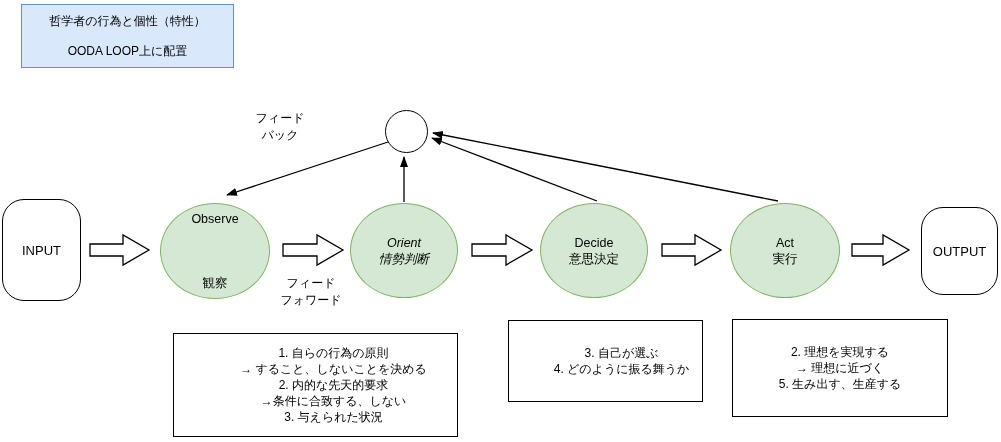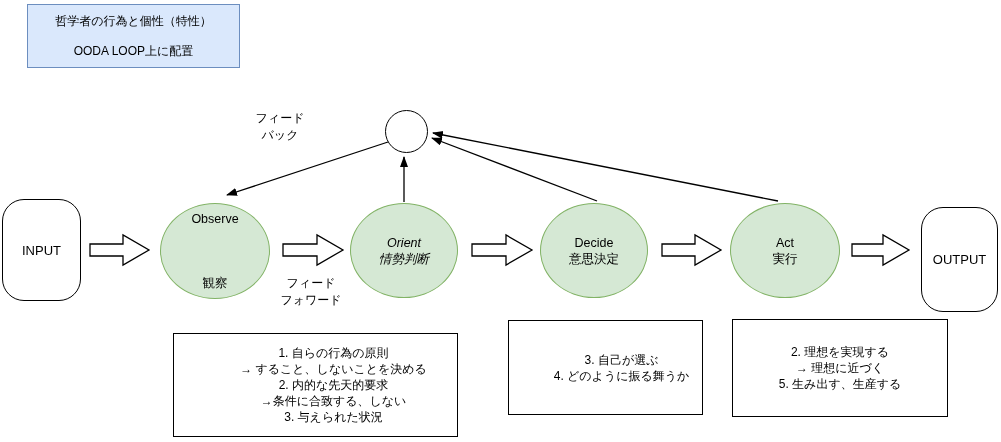--- a/index.html
+++ b/index.html
@@ -7,21 +7,21 @@
     position:relative;
     width:1001px;height:442px;
     background:#ffffff;
     font-family:"Liberation Sans","DejaVu Sans",sans-serif;
     color:#000000;
     overflow:hidden;
   }
   .layer{position:absolute;left:0;top:0;}
 
   .titlebox{
-    position:absolute;left:27px;top:4px;width:213px;height:64px;
+    position:absolute;left:21px;top:4px;width:213px;height:64px;
     background:#dae8fc;border:1px solid #6c8ebf;
     box-sizing:border-box;
     display:flex;flex-direction:column;justify-content:space-between;
     padding:9px 0;
     text-align:center;font-size:12px;line-height:14px;
   }
 
   .hub{
     position:absolute;left:385px;top:110px;width:43px;height:43px;
     border:1px solid #000;border-radius:50%;background:#ffffff;
@@ -32,41 +32,41 @@
   #lbl-feedback{left:248px;top:110px;width:64px;}
   #lbl-feedforward{left:273px;top:275px;width:76px;}
 
   .terminal{
     position:absolute;background:#ffffff;border:1px solid #000;
     border-radius:22px;box-sizing:border-box;
     display:flex;align-items:center;justify-content:center;
     font-size:13px;
   }
   #input-box{left:2px;top:199px;width:79px;height:102px;}
-  #output-box{left:921px;top:207px;width:77px;height:105px;}
+  #output-box{left:921px;top:207px;width:77px;height:88px;}
 
   .node{
     position:absolute;background:#d5e8d4;border:1px solid #82b366;
     border-radius:50%;box-sizing:border-box;
     display:flex;flex-direction:column;align-items:center;justify-content:center;
     text-align:center;font-size:12.5px;line-height:16px;
   }
   #node-observe{left:160px;top:203px;width:110px;height:96px;gap:48px;}
   #node-orient {left:350px;top:203px;width:108px;height:95px;font-style:italic;}
   #node-decide {left:540px;top:203px;width:108px;height:95px;}
   #node-act    {left:730px;top:203px;width:110px;height:95px;}
 
   .note{
     position:absolute;background:#ffffff;border:1px solid #000;
     box-sizing:border-box;
     display:flex;flex-direction:column;align-items:center;justify-content:center;
     text-align:center;font-size:12px;line-height:16px;
   }
   #note-1{left:173px;top:333px;width:285px;height:104px;padding-left:36px;}
-  #note-2{left:508px;top:320px;width:195px;height:95px;padding-left:32px;}
+  #note-2{left:508px;top:320px;width:195px;height:82px;padding-left:32px;}
   #note-3{left:732px;top:319px;width:216px;height:98px;text-align:right;}
 </style>
 </head>
 <body>
 
 <div class="canvas">
 
   <svg class="layer" width="1001" height="442" viewBox="0 0 1001 442">
     <defs>
       <marker id="ah" markerWidth="12" markerHeight="10" refX="10" refY="4" orient="auto" markerUnits="userSpaceOnUse">

